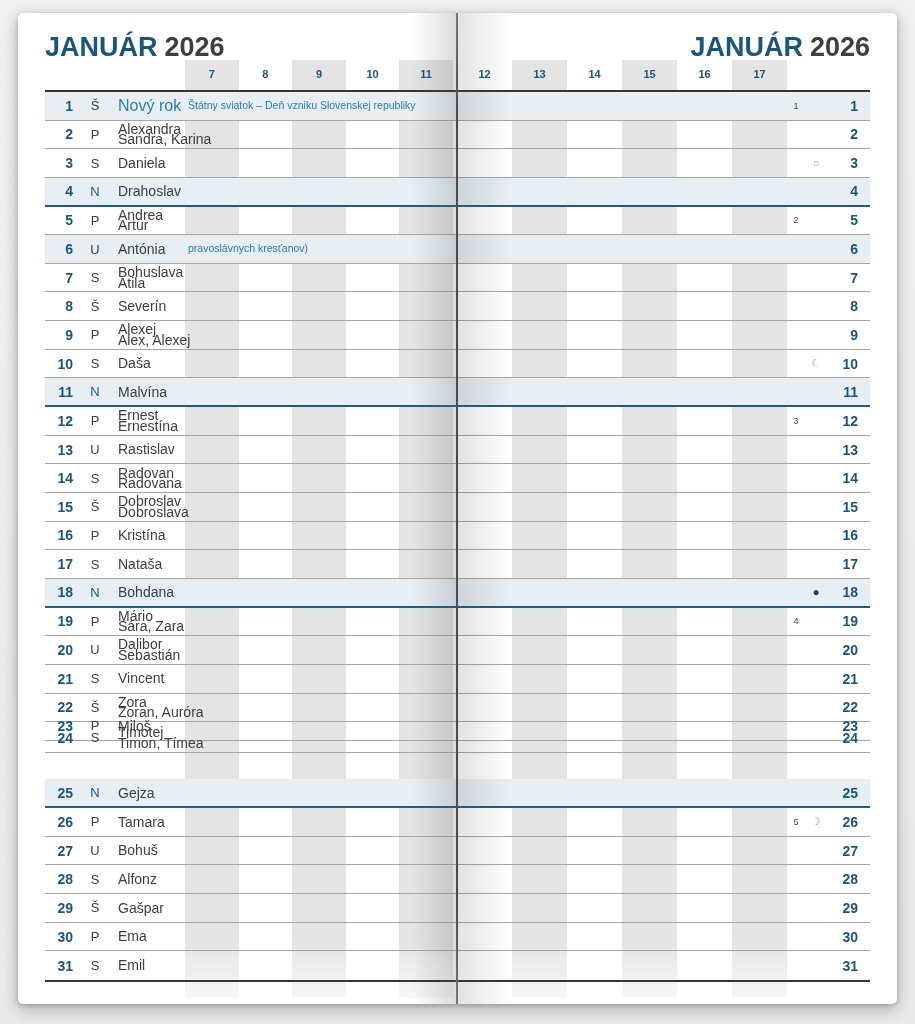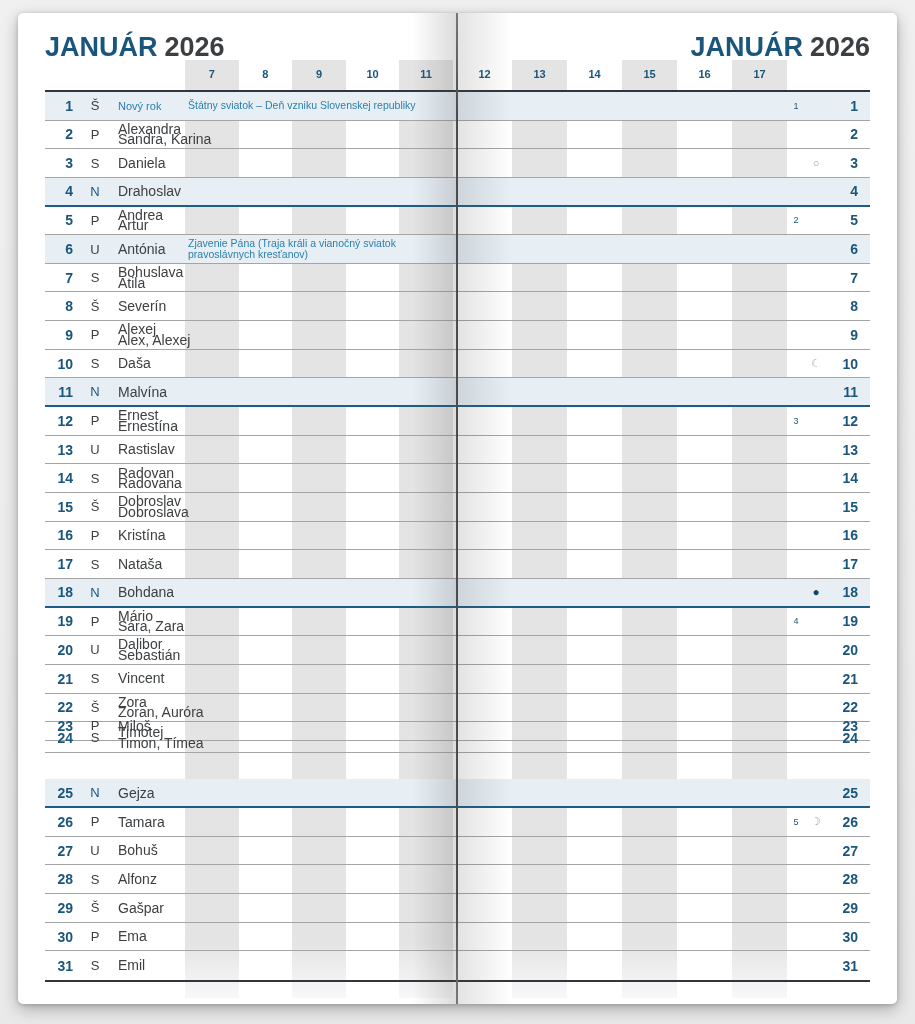--- a/index.html
+++ b/index.html
@@ -37,21 +37,21 @@
     box-sizing:border-box;
   }
   .row.hl{background:var(--hl-bg);}
   .row.we{border-bottom:2px solid var(--week-line);}
   .row:last-child{border-bottom:none;}
   .cell{position:absolute;top:0;bottom:0;display:flex;flex-direction:column;justify-content:center;}
   .dn-left{left:0;width:28;width:28px;align-items:flex-end;font-size:14px;font-weight:bold;color:var(--accent);}
   .wd{left:36px;width:28px;align-items:center;font-size:13px;color:var(--text-dark);}
   .wd.sun{color:var(--accent);}
   .names{left:73px;width:95px;font-size:14px;line-height:10.5px;color:var(--text-dark);}
-  .names.holiday{color:var(--note-blue);font-size:11px;}
+  .names.holiday{color:var(--note-blue);font-size:16px;}
   .note{left:143px;width:330px;font-size:10.5px;line-height:11.5px;color:var(--note-blue);}
   .week{left:741px;width:20px;align-items:center;font-size:9px;color:var(--accent);}
   .moon{left:759px;width:24px;align-items:center;font-size:11px;color:var(--moon-gray);}
   .moon.new-moon-icon{color:#14466b;font-size:12px;}
   .dn-right{left:773px;width:40px;align-items:flex-end;font-size:14px;font-weight:bold;color:var(--accent);}
   
   .title{position:absolute;top:19px;height:32px;font-size:27px;font-weight:bold;white-space:nowrap;z-index:3;}
   .title .month{color:var(--accent);}
   .title .year{color:#3c3f42;margin-left:7px;}
   .title-left{left:27px;}
@@ -159,21 +159,20 @@
     <span class="cell moon"></span>
     <span class="cell dn-right">5</span>
   </div>
       <div class="row hl" style="top: 143.23px;">
     <span class="cell dn-left">6</span>
     <span class="cell wd">U</span>
     <span class="cell names">
           <div>Antónia</div>
         </span>
     <span class="cell note">
-          <div>Zjavenie Pána (Traja králi a vianočný sviatok</div>
           <div>pravoslávnych kresťanov)</div>
         </span>
     <span class="cell week"></span>
     <span class="cell moon"></span>
     <span class="cell dn-right">6</span>
   </div>
       <div class="row" style="top: 171.87px;">
     <span class="cell dn-left">7</span>
     <span class="cell wd">S</span>
     <span class="cell names">

